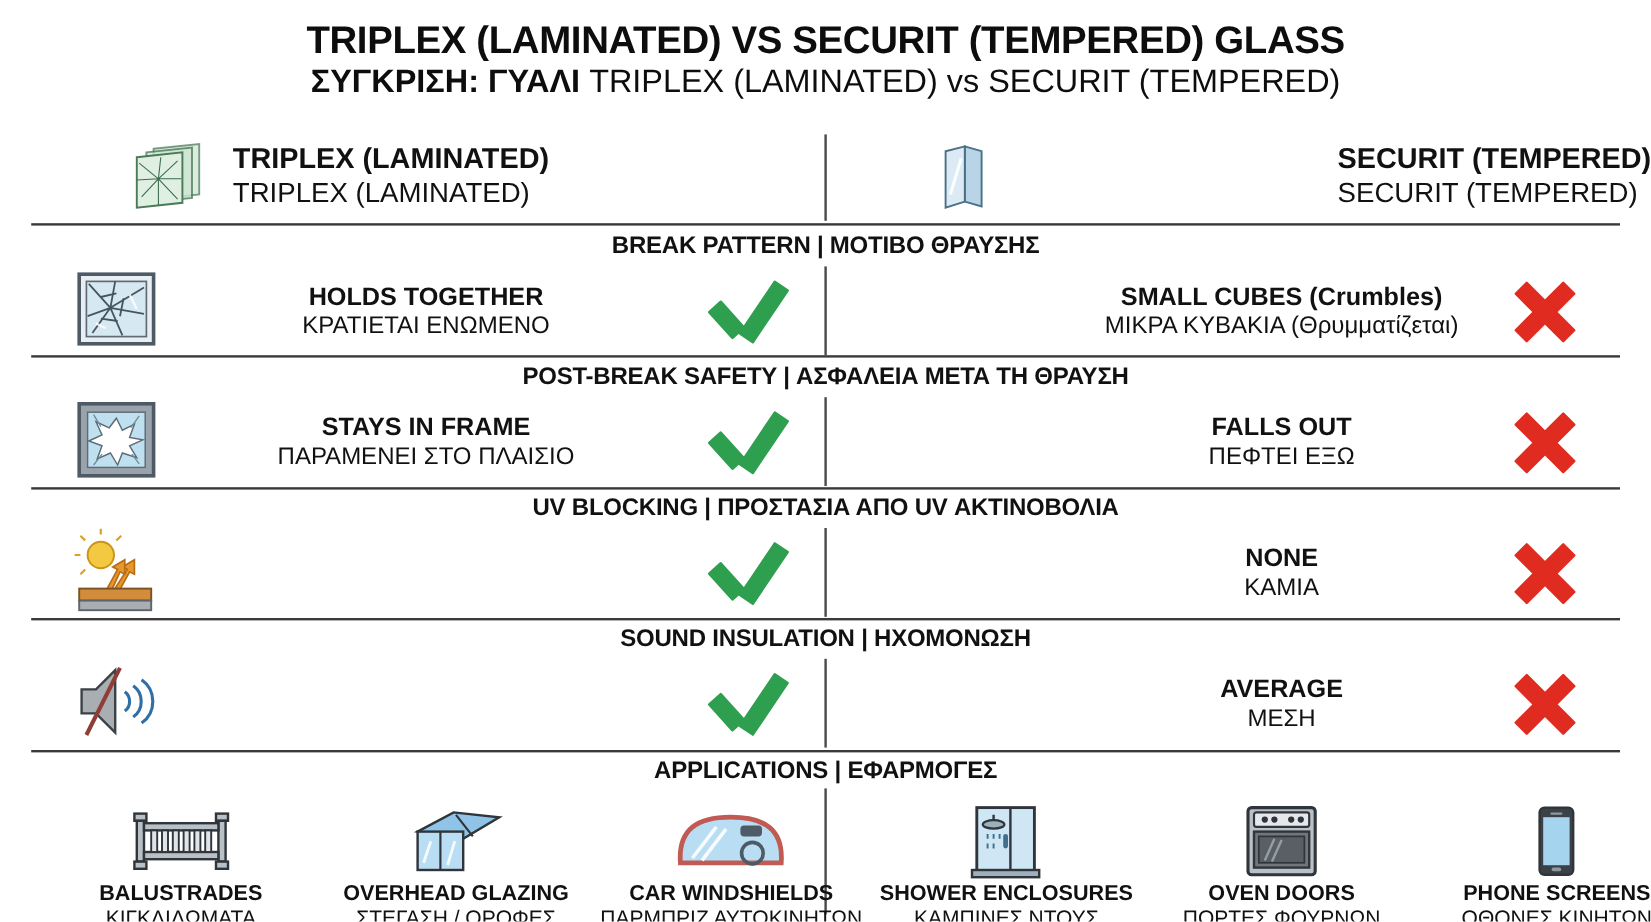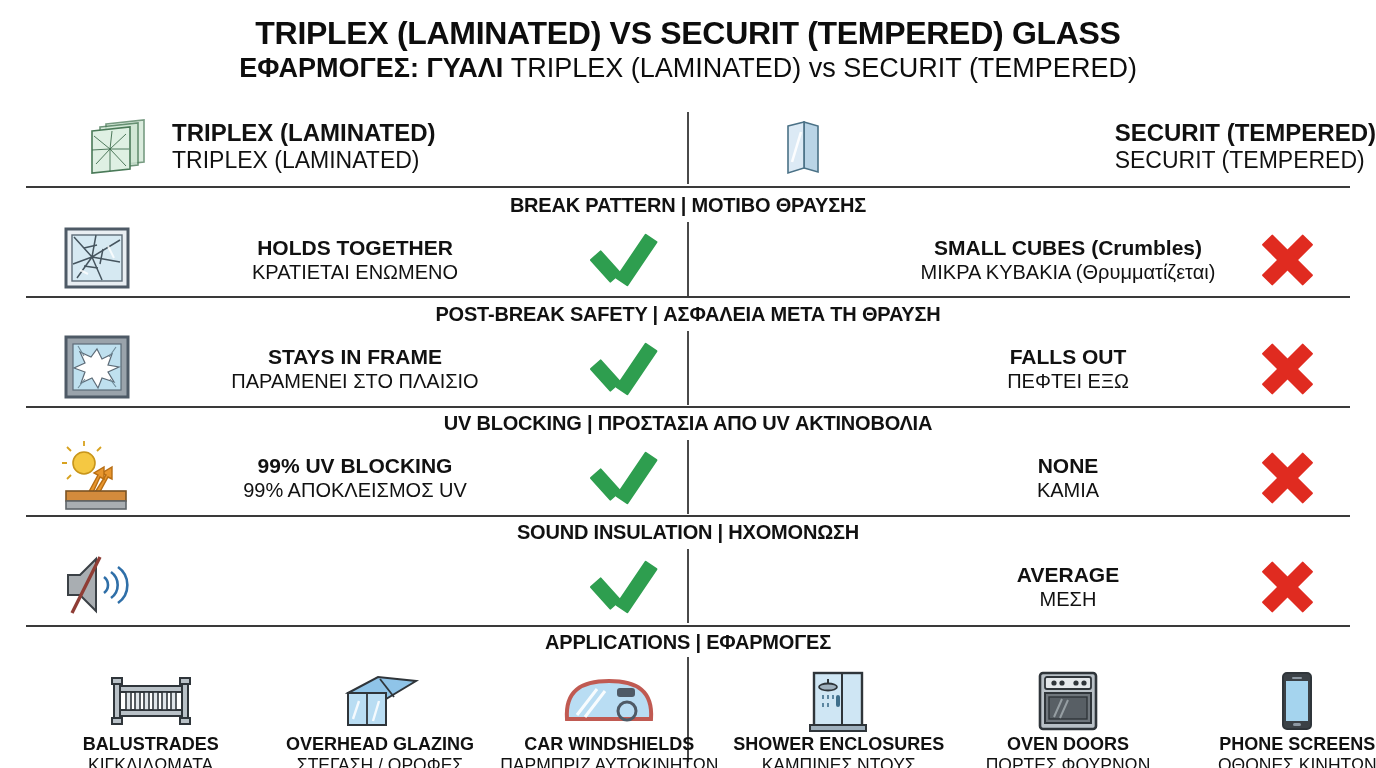--- a/index.html
+++ b/index.html
@@ -32,21 +32,21 @@
   .vdiv {
     position: absolute; left: 687px; width: 2px; background: #4a4a4a;
   }
 
   
   .colhead {
     position: absolute; top: 108px; left: 0; width: 1376px; height: 78px;
     display: flex;
   }
   .colhead-half { width: 688px; display: flex; align-items: center; }
-  .colhead-half.left  { justify-content: flex-start; padding-left: 86px; }
+  .colhead-half.left  { justify-content: flex-start; padding-left: 108px; }
   .colhead-half.right { justify-content: space-between; padding-left: 80px; }
   .colhead-ico { width: 72px; height: 62px; flex: 0 0 72px; position: relative; }
   .colhead-txt { margin-left: 14px; }
   .colhead-en { font-size: 24px; font-weight: bold; line-height: 1.12; }
   .colhead-el { font-size: 23px; font-weight: normal; line-height: 1.14; }
 
   
   .band {
     position: absolute; left: 0; width: 1376px; height: 26px;
     display: flex; align-items: center; justify-content: center;
@@ -96,21 +96,21 @@
   .app-en { font-size: 18px; font-weight: bold; line-height: 1.15; margin-top: 2px; white-space: nowrap; }
   .app-el { font-size: 17.5px; font-weight: normal; line-height: 1.18; white-space: nowrap; }
 </style>
 </head>
 <body>
 
 <div class="page">
 
   <div class="title-block">
     <div class="title-main">TRIPLEX (LAMINATED) VS SECURIT (TEMPERED) GLASS</div>
-    <div class="title-sub"><b>ΕΦΑΡΜΟΓΕΣ: ΓΥΑΛΙ </b><span>TRIPLEX (LAMINATED) vs SECURIT (TEMPERED)</span></div>
+    <div class="title-sub"><b>ΣΥΓΚΡΙΣΗ: ΓΥΑΛΙ </b><span>TRIPLEX (LAMINATED) vs SECURIT (TEMPERED)</span></div>
   </div>
 
   <div class="vdiv" style="top:112px;height:72px;"></div>
   <div class="colhead">
     <div class="colhead-half left">
       <div class="colhead-ico">
         <svg width="72" height="62" viewBox="0 0 72 62">
           <g stroke="#4a7a58" stroke-width="1.6" fill="#cfe6d4">
             <path d="M20 8 L58 4 L58 46 L20 50 Z" opacity="0.75"></path>
             <path d="M14 11 L52 7 L52 49 L14 53 Z" opacity="0.8"></path>
@@ -227,24 +227,20 @@
             <path d="M22 5 L22 0 M9 10 L5 6 M35 10 L39 6 M5 22 L0 22 M9 34 L5 38"></path>
           </g>
           <circle cx="22" cy="22" r="11" fill="#f5c842" stroke="#c8951a" stroke-width="1.6"></circle>
           <g fill="#e8962e" stroke="#b76d13" stroke-width="1.4">
             <path d="M30 56 L44 34 L40 32 L50 26 L50 38 L46 36 L34 58 Z"></path>
             <path d="M24 56 L36 34 L32 32 L42 26 L42 38 L38 36 L28 58 Z"></path>
           </g>
           <rect x="4" y="50" width="60" height="10" fill="#d38b3c" stroke="#7a5323" stroke-width="1.6"></rect>
           <rect x="4" y="60" width="60" height="8" fill="#a9aeb2" stroke="#5e6469" stroke-width="1.6"></rect>
         </svg>
-      </div>
-      <div class="ftext">
-        <div class="fen">99% UV BLOCKING</div>
-        <div class="fel">99% ΑΠΟΚΛΕΙΣΜΟΣ UV</div>
       </div>
       <div class="fmark">
           <div class="check"></div>
         </div>
     </div>
     <div class="fhalf right">
 
       <div class="ftext">
         <div class="fen">NONE</div>
         <div class="fel">ΚΑΜΙΑ</div>

